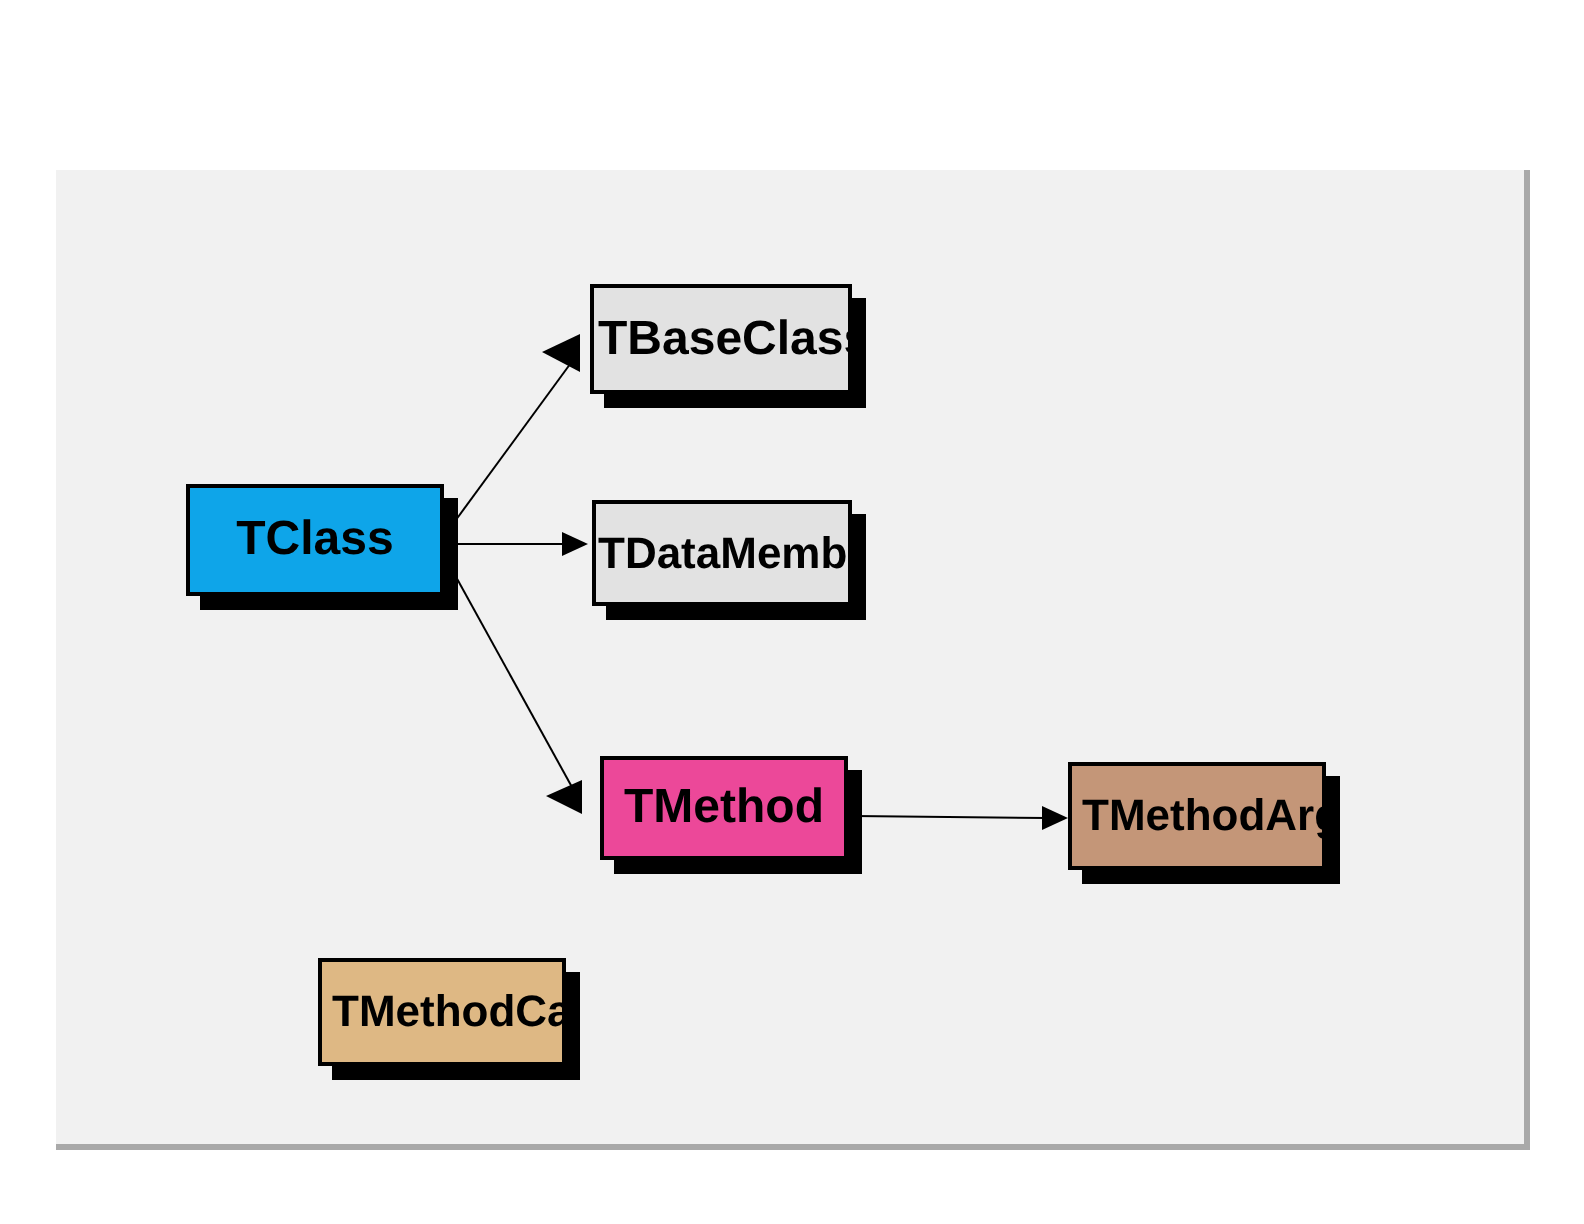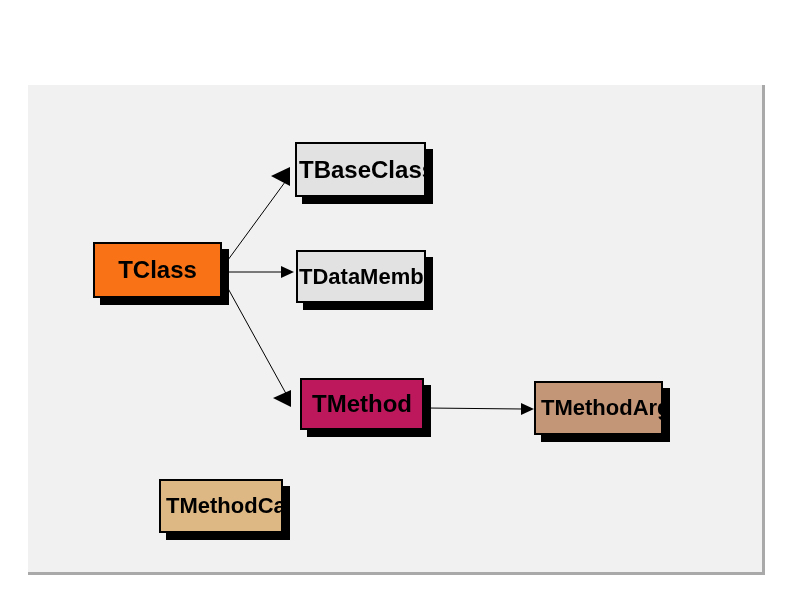--- a/index.html
+++ b/index.html
@@ -47,39 +47,39 @@
     font-weight: bold;
     color: #000000;
     cursor: default;
   }
   .node span {
     display: inline-block;
     white-space: nowrap;
   }
   .node-tclass {
     left: 93px; top: 242px; width: 129px; height: 56px;
-    background: #f97316;
+    background: #0ea5e9;
     font-size: 24px;
     justify-content: center;
   }
   .node-tbaseclass {
     left: 295px; top: 142px; width: 131px; height: 55px;
     background: #e2e2e2;
     font-size: 24px;
     padding-left: 2px;
   }
   .node-tdatamember {
     left: 296px; top: 250px; width: 130px; height: 53px;
     background: #e2e2e2;
     font-size: 22px;
     padding-left: 1px;
   }
   .node-tmethod {
     left: 300px; top: 378px; width: 124px; height: 52px;
-    background: #be185d;
+    background: #ec4899;
     font-size: 24px;
     justify-content: center;
   }
   .node-tmethodarg {
     left: 534px; top: 381px; width: 129px; height: 54px;
     background: #c49678;
     font-size: 22px;
     padding-left: 5px;
   }
   .node-tmethodcall {

